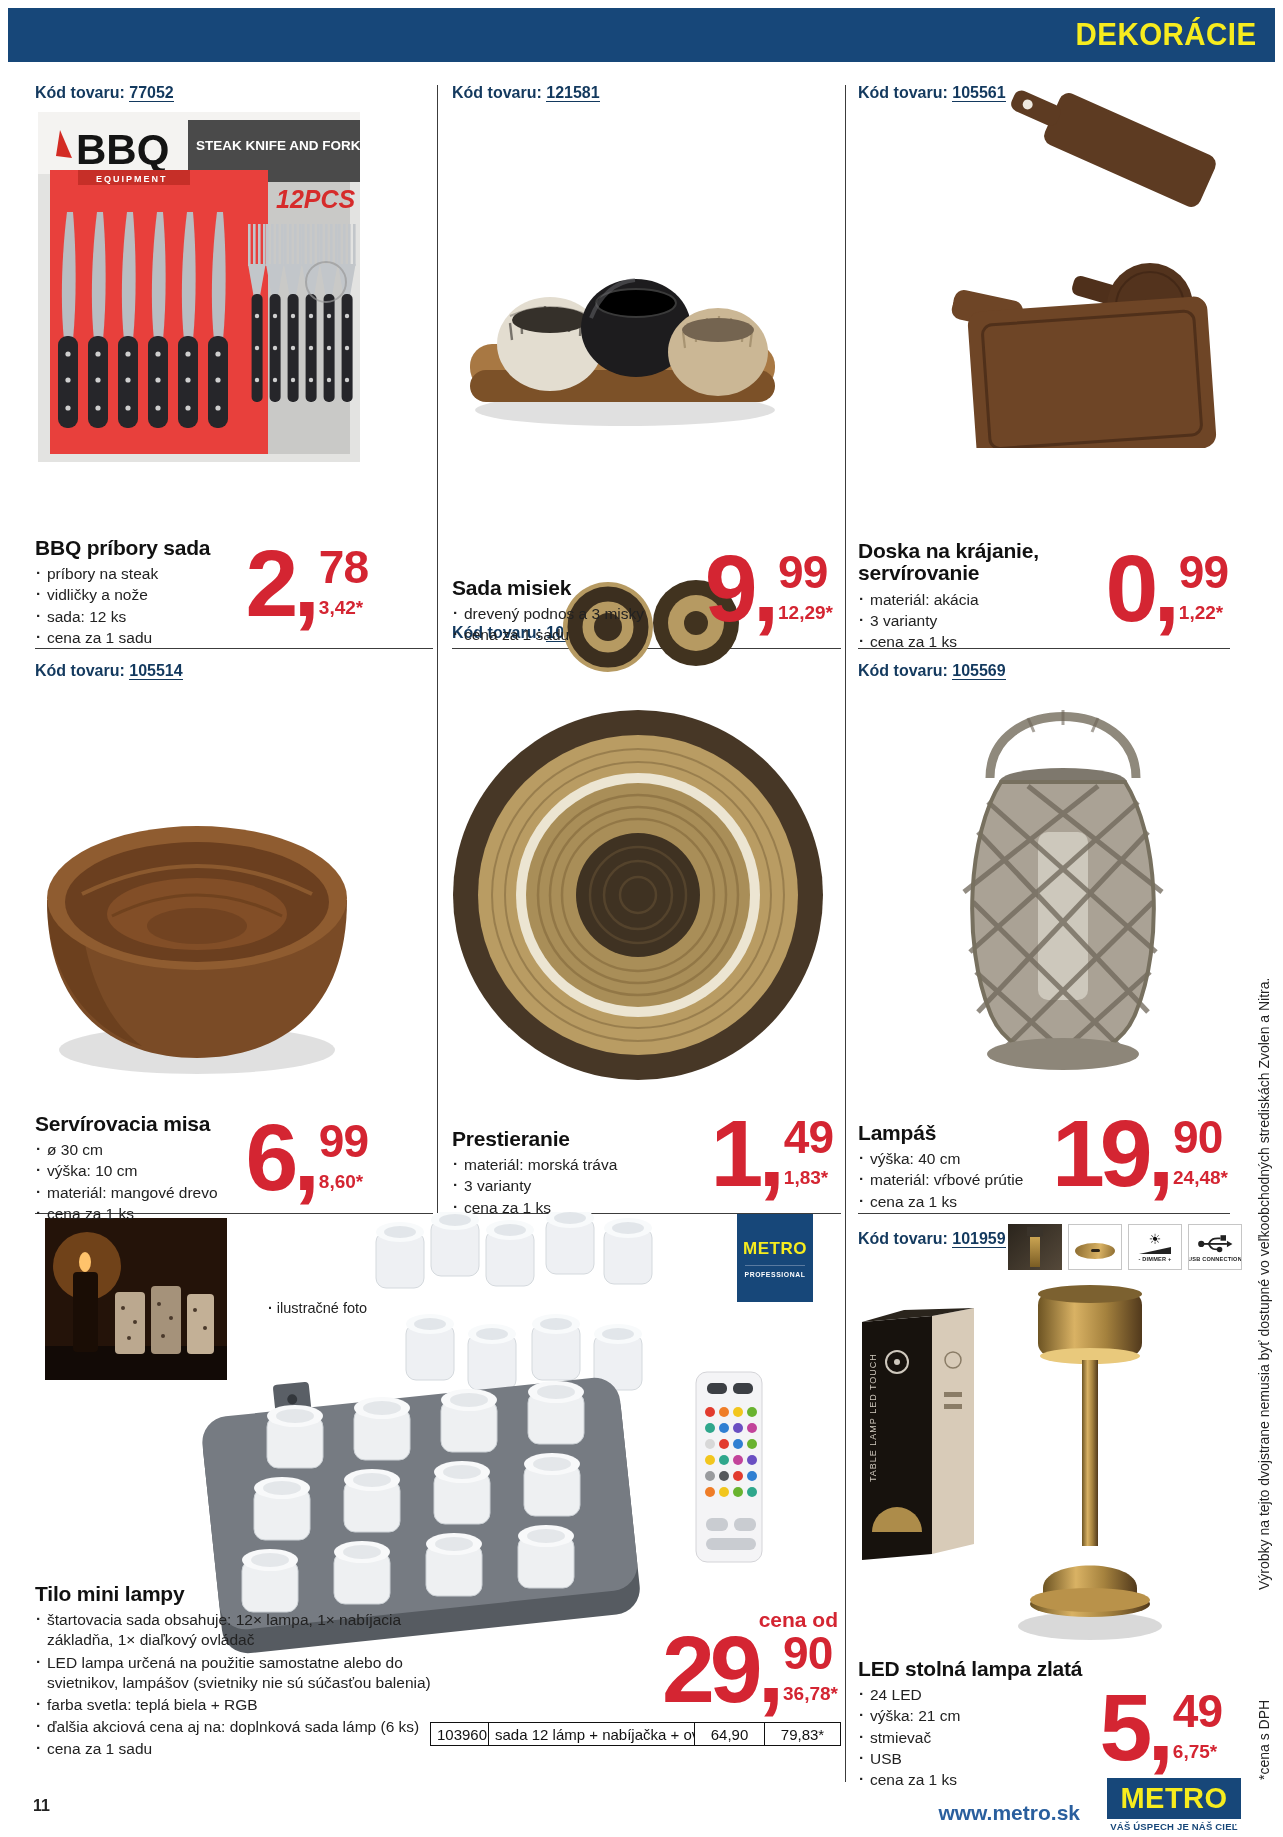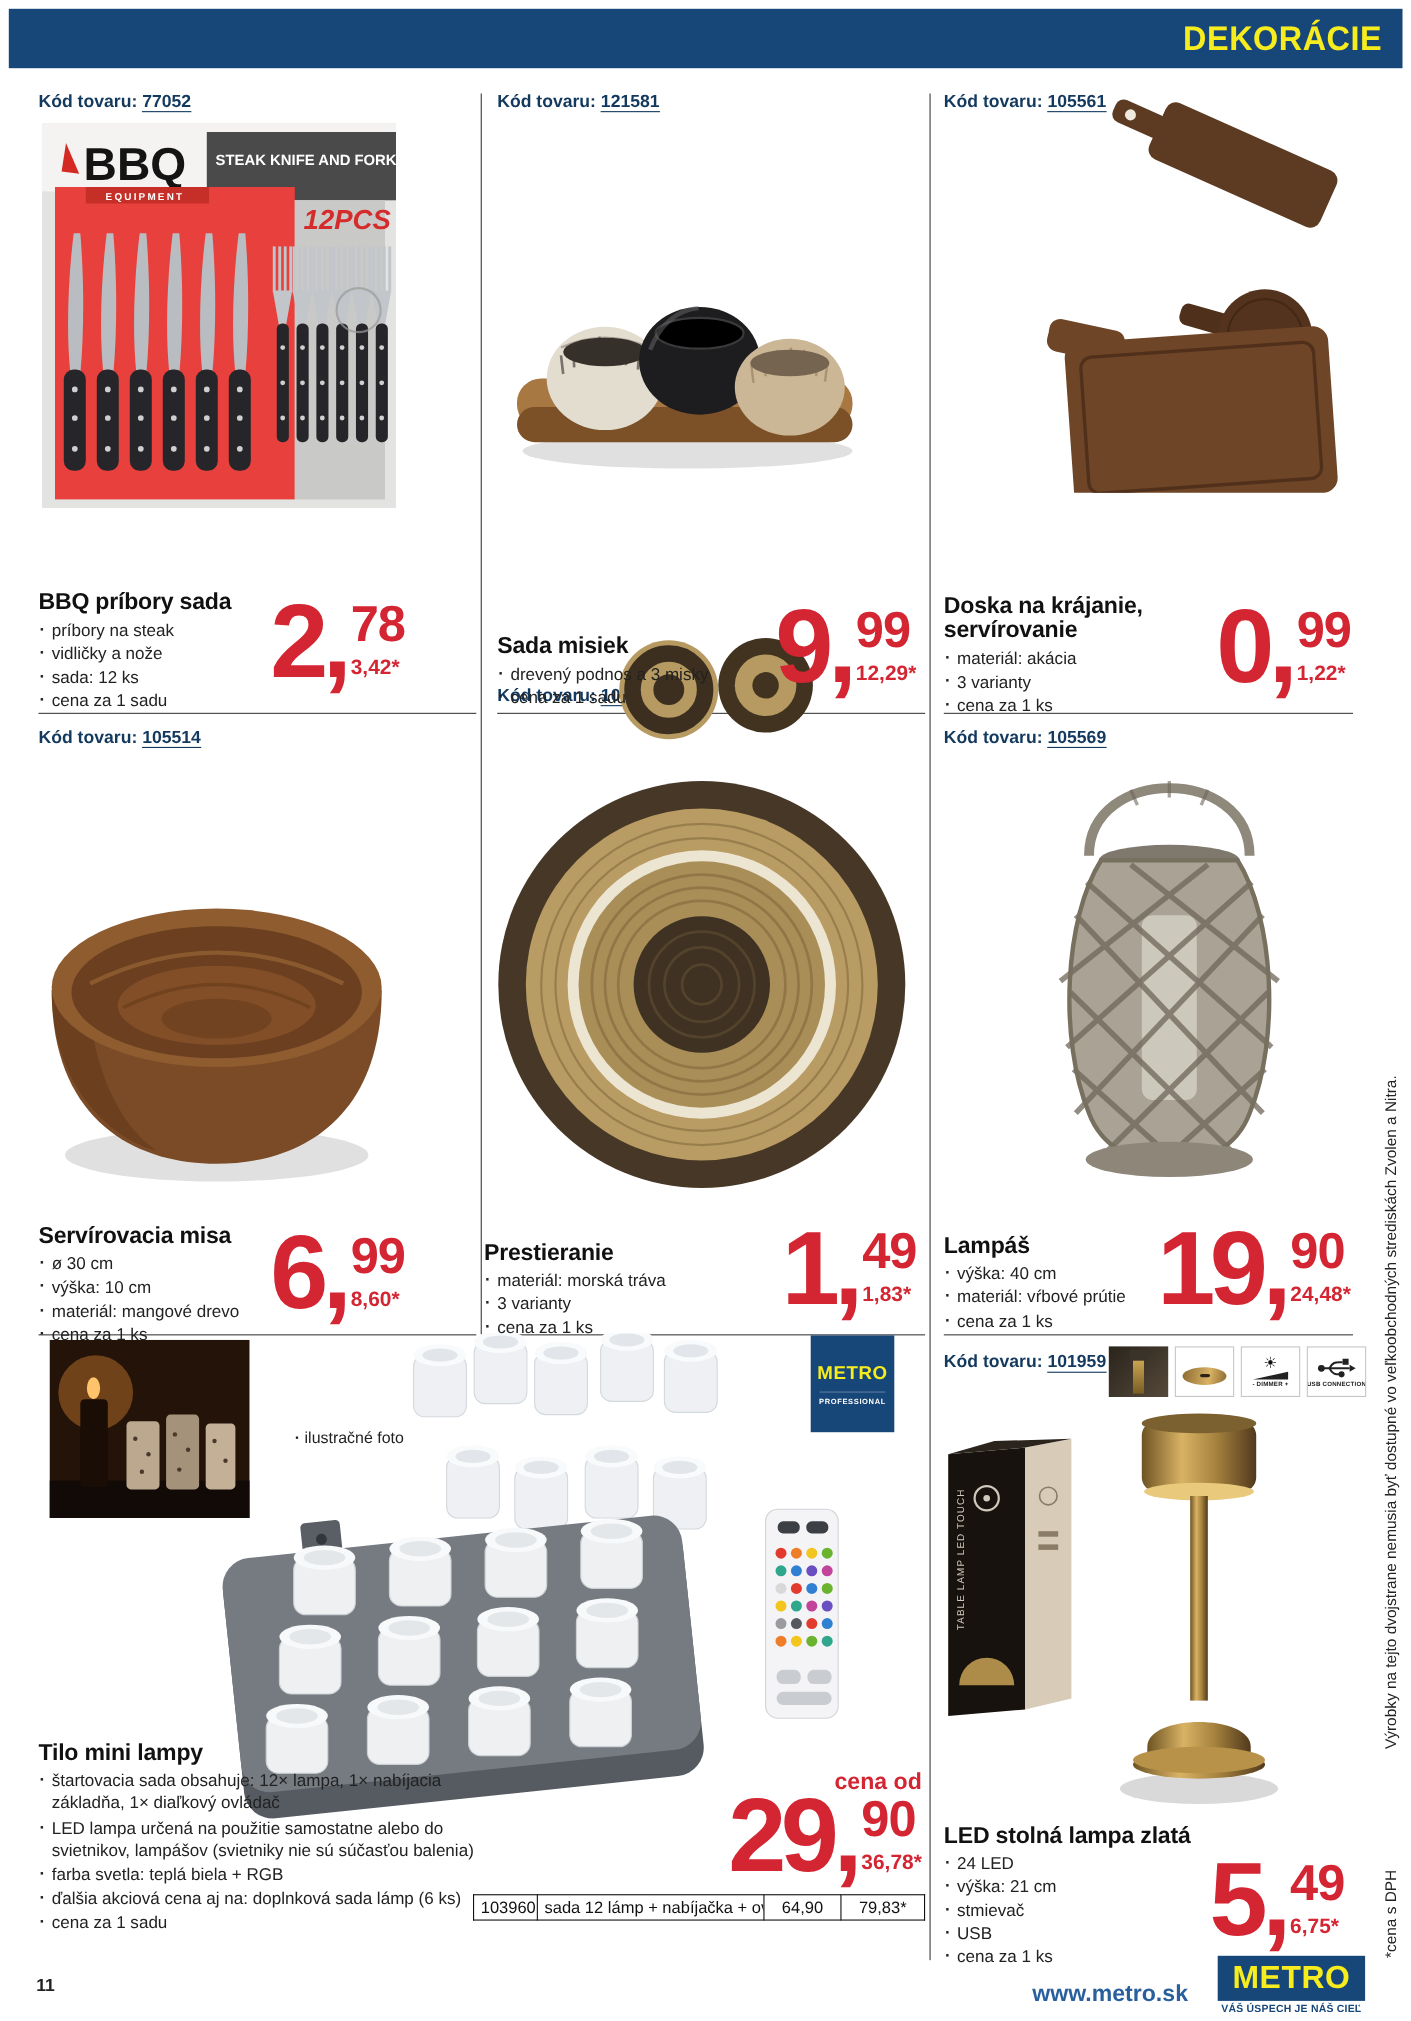--- a/index.html
+++ b/index.html
@@ -519,21 +519,21 @@
     </div>
   </div>
   <div class="price" style="top:1122px; right:915px;">
     <span class="main"><span>6</span><span>,</span></span>
     <span class="col">
         <span class="dec">99</span>
     <span class="old">8,60*</span>
       </span>
   </div>
 
-  <div class="info" style="left:440px; top:1128px; width:280px;">
+  <div class="info" style="left:452px; top:1128px; width:280px;">
     <div class="p-title">Prestieranie</div>
     <div class="blist">
       <div class="b-item">materiál: morská tráva</div>
       <div class="b-item">3 varianty</div>
       <div class="b-item">cena za 1 ks</div>
     </div>
   </div>
   <div class="price" style="top:1118px; right:450px;">
     <span class="main"><span>1</span><span>,</span></span>
     <span class="col">

